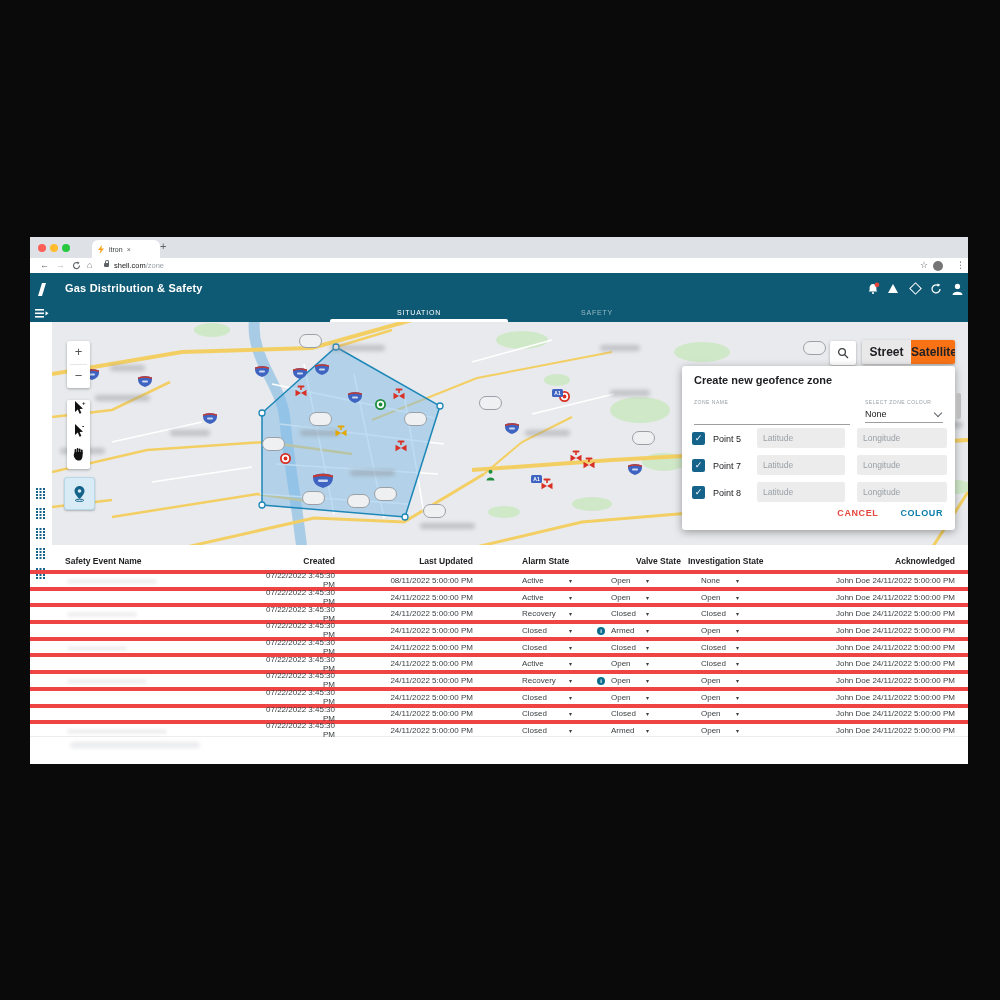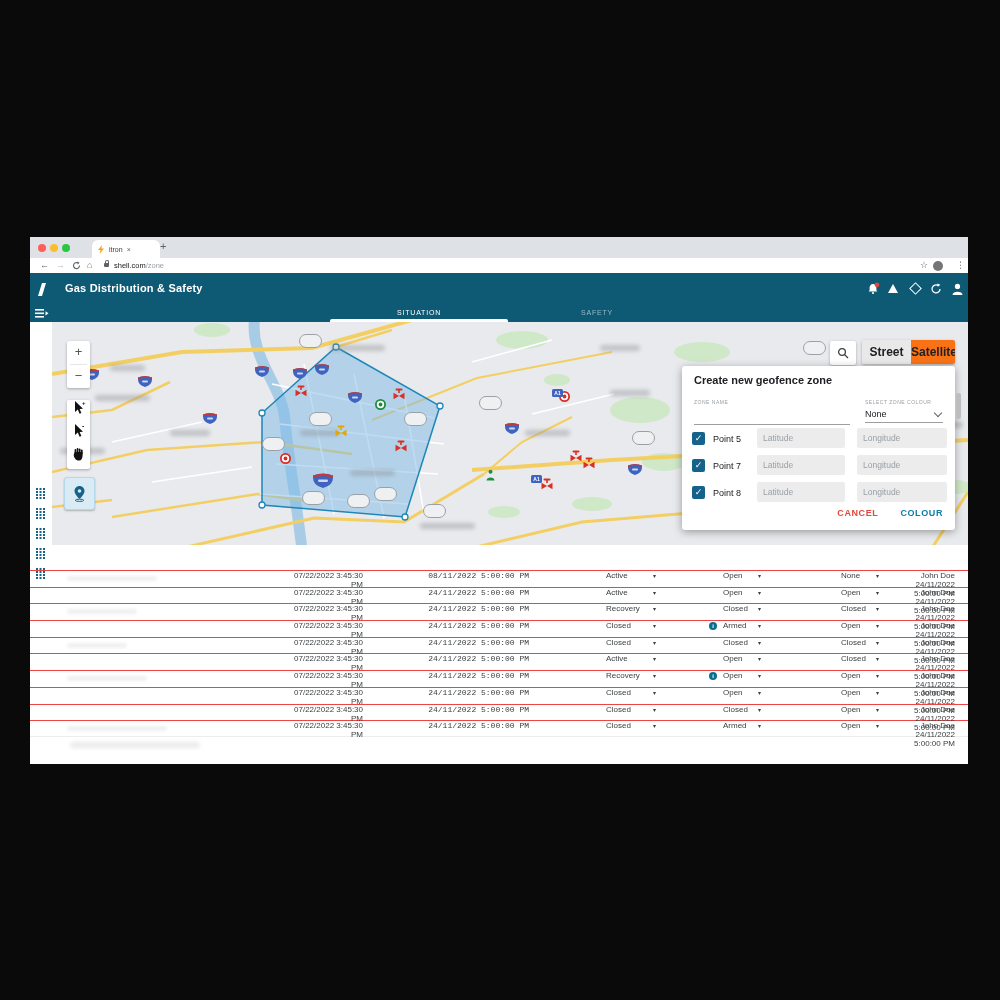--- a/index.html
+++ b/index.html
@@ -56,25 +56,25 @@
   .ptrow{position:absolute;left:0;width:273px;height:27px;}
   .cbx{position:absolute;left:10px;top:4px;width:13px;height:13px;background:#15638a;border-radius:2px;color:#fff;font-size:9px;line-height:13px;text-align:center;}
   .ptlbl{position:absolute;left:31px;top:6px;font-size:9px;color:#202124;}
   .ptin{position:absolute;top:0;height:20px;background:#ececec;border:none;border-radius:2px;font-size:8.5px;color:#202124;padding:0 6px;box-sizing:border-box;outline:none;font-family:"Liberation Sans",sans-serif;}
   .ptin::placeholder{color:#9aa0a6;}
   #gfbuttons{position:absolute;right:12px;top:142px;display:flex;gap:22px;}
   .gfbtn{font-size:9px;font-weight:bold;letter-spacing:.6px;}
   
   #tablehead{position:absolute;left:0;top:315px;width:938px;height:18px;display:flex;align-items:center;padding:0 13px 0 35px;box-sizing:border-box;font-size:8.5px;font-weight:bold;color:#202124;}
   #tbody{position:absolute;left:0;top:333px;width:938px;}
-  .tr{display:flex;align-items:flex-start;height:16.7px;border-top:1px solid #ef4444;font-size:8px;color:#3c4043;padding:0 13px 0 35px;box-sizing:border-box;gap:28px;}
+  .tr{display:flex;align-items:center;height:16.7px;border-top:4px solid #ef4444;font-size:8px;color:#3c4043;padding:0 13px 0 35px;box-sizing:border-box;}
   .tr:last-child{border-bottom:1px solid #ececec;}
   .c-name{width:190px;position:relative;height:100%;}
   .c-created{width:80px;text-align:right;}
-  .c-updated{width:138px;text-align:right;font-family:Liberation Mono, monospace;}
+  .c-updated{width:138px;text-align:right;}
   .c-alarm{width:50px;margin-left:49px;display:flex;justify-content:space-between;align-items:center;}
   .c-valve{width:52px;margin-left:25px;display:flex;align-items:center;}
   .c-valve .slot{width:14px;font-style:normal;}
   .c-valve .vbox{width:38px;display:flex;justify-content:space-between;align-items:center;}
   .c-inv{width:38px;margin-left:52px;display:flex;justify-content:space-between;align-items:center;}
   .c-ack{flex:1;text-align:right;}
   .car{font-style:normal;font-size:6px;color:#3c4043;}
   .smudge{position:absolute;left:2px;top:5px;height:5px;border-radius:3px;background:#b9bcc2;opacity:.22;filter:blur(1.5px);}
   #belowsmudge{position:absolute;left:40px;top:505px;width:130px;height:6px;border-radius:3px;background:#b9bcc2;opacity:.3;filter:blur(2px);}
   #scrollthumb{position:absolute;left:926px;top:156px;width:5px;height:26px;background:#bdbdbd;border-radius:3px;}
@@ -485,20 +485,29 @@
      <input class="ptin" style="left: 175px; width: 90px;" placeholder="Longitude">
    </div>
       </div>
     <div id="gfbuttons">
       <span class="gfbtn" style="color:#e5473d;">CANCEL</span>
       <span class="gfbtn" style="color:#0c7da8;">COLOUR</span>
     </div>
   </div>
   <div id="scrollthumb"></div>
 
+  <div id="tablehead">
+      <span style="width:190px;">Safety Event Name</span>
+      <span style="width:80px;text-align:right;">Created</span>
+      <span style="width:138px;text-align:right;">Last Updated</span>
+      <span style="width:75px;margin-left:49px;">Alarm State</span>
+      <span style="width:66px;margin-left:25px;padding-left:14px;box-sizing:border-box;">Valve State</span>
+      <span style="width:90px;">Investigation State</span>
+      <span style="flex:1;text-align:right;">Acknowledged</span>
+    </div>
   <div id="tbody">
       <div class="tr">
      <span class="c-name">
           <i class="smudge" style="width:90px"></i>
         </span>
      <span class="c-created">07/22/2022 3:45:30 PM</span>
      <span class="c-updated">08/11/2022 5:00:00 PM</span>
      <span class="c-alarm">
           <span>Active</span>
           <i class="car">▾</i>

